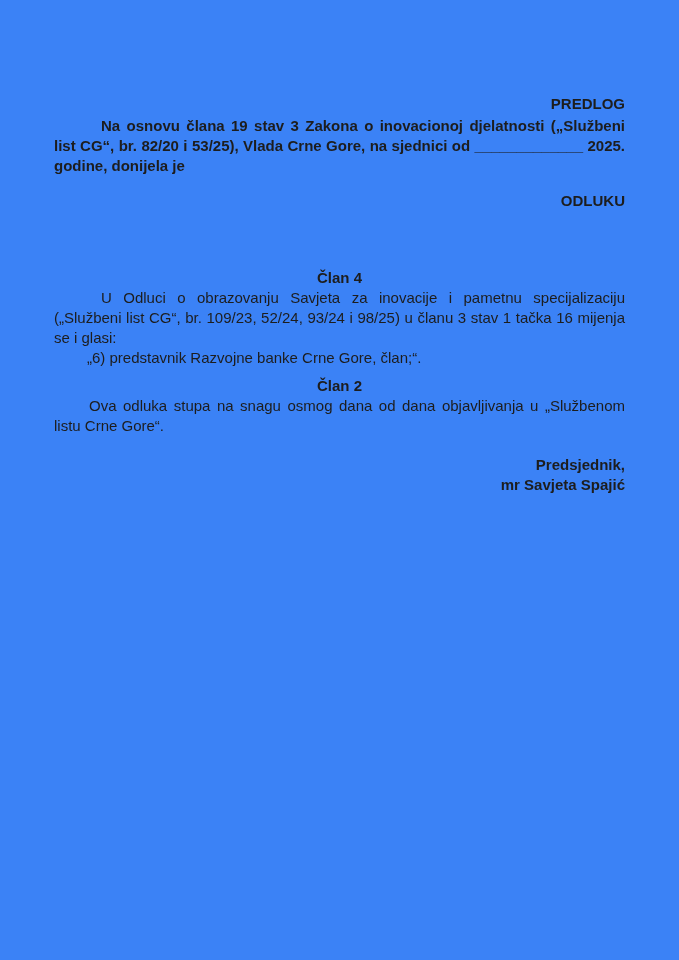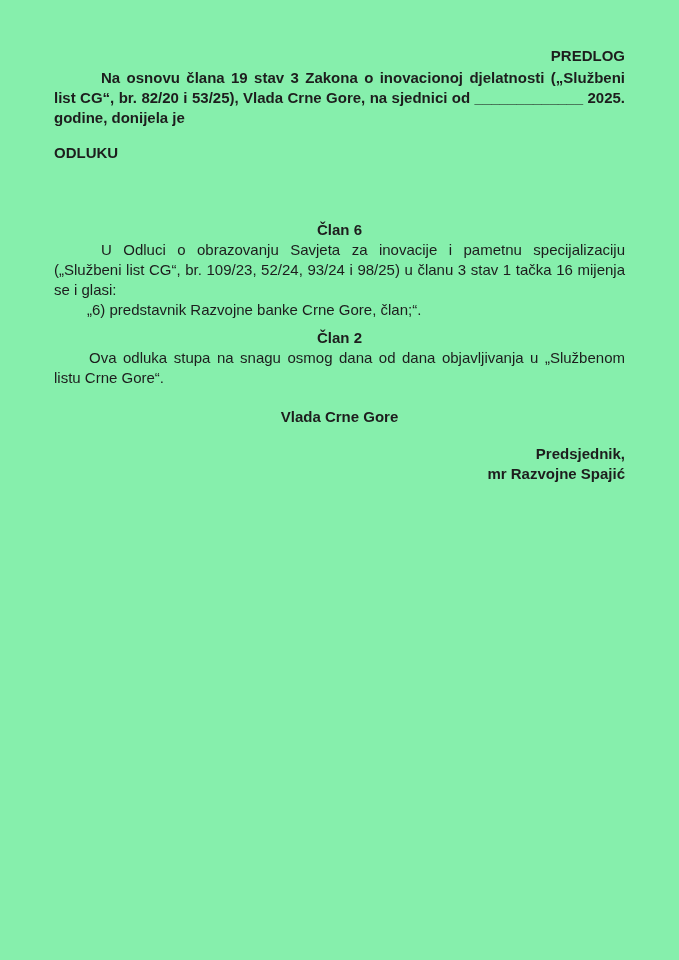--- a/index.html
+++ b/index.html
@@ -14,38 +14,38 @@
     font-family: "Liberation Sans", "DejaVu Sans", sans-serif;
     font-size: 15px;
     line-height: 20px;
     color: #1d1d1d;
     -webkit-font-smoothing: antialiased;
   }
   .page {
     box-sizing: border-box;
     width: 679px;
     height: 960px;
-    padding: 46px 54px 0 54px;
-    background: #86efac;
+    padding: 94px 54px 0 54px;
+    background: #3b82f6;
   }
   p, div { margin: 0; padding: 0; }
 
   .predlog {
     text-align: right;
     font-weight: bold;
   }
   .intro {
     margin-top: 2px;
     text-align: justify;
     text-indent: 47px;
     font-weight: bold;
   }
   .decision-title {
     margin-top: 14px;
-    text-align: left;
+    text-align: right;
     font-weight: bold;
     line-height: 21px;
   }
   .clan-heading {
     text-align: center;
     font-weight: bold;
   }
   .clan1-heading { margin-top: 57px; }
   .clan2-heading { margin-top: 8px; }
   .article-body {
@@ -80,33 +80,32 @@
 <div class="page">
 
   <div class="predlog">PREDLOG</div>
 
   <p class="intro">Na osnovu člana 19 stav 3 Zakona o inovacionoj djelatnosti („Službeni list CG“, br. 82/20 i 53/25), Vlada Crne Gore, na sjednici od _____________ 2025. godine, donijela je</p>
 
   <div class="decision-title">
     <div>ODLUKU</div>
   </div>
 
-  <div class="clan-heading clan1-heading">Član 6</div>
+  <div class="clan-heading clan1-heading">Član 4</div>
 
   <p class="article-body">U Odluci o obrazovanju Savjeta za inovacije i pametnu specijalizaciju („Službeni list CG“, br. 109/23, 52/24, 93/24 i 98/25) u članu 3 stav 1 tačka 16 mijenja se i glasi:</p>
 
   <p class="article-item">„6) predstavnik Razvojne banke Crne Gore, član;“.</p>
 
   <div class="clan-heading clan2-heading">Član 2</div>
 
   <p class="article-body-2">Ova odluka stupa na snagu osmog dana od dana objavljivanja u „Službenom listu Crne Gore“.</p>
 
   <div class="meta-block">
   </div>
 
-  <div class="issuer">Vlada Crne Gore</div>
 
   <div class="signature">
     <div>Predsjednik,</div>
-    <div>mr Razvojne Spajić</div>
+    <div>mr Savjeta Spajić</div>
   </div>
 
 </div>
 
 </body></html>

